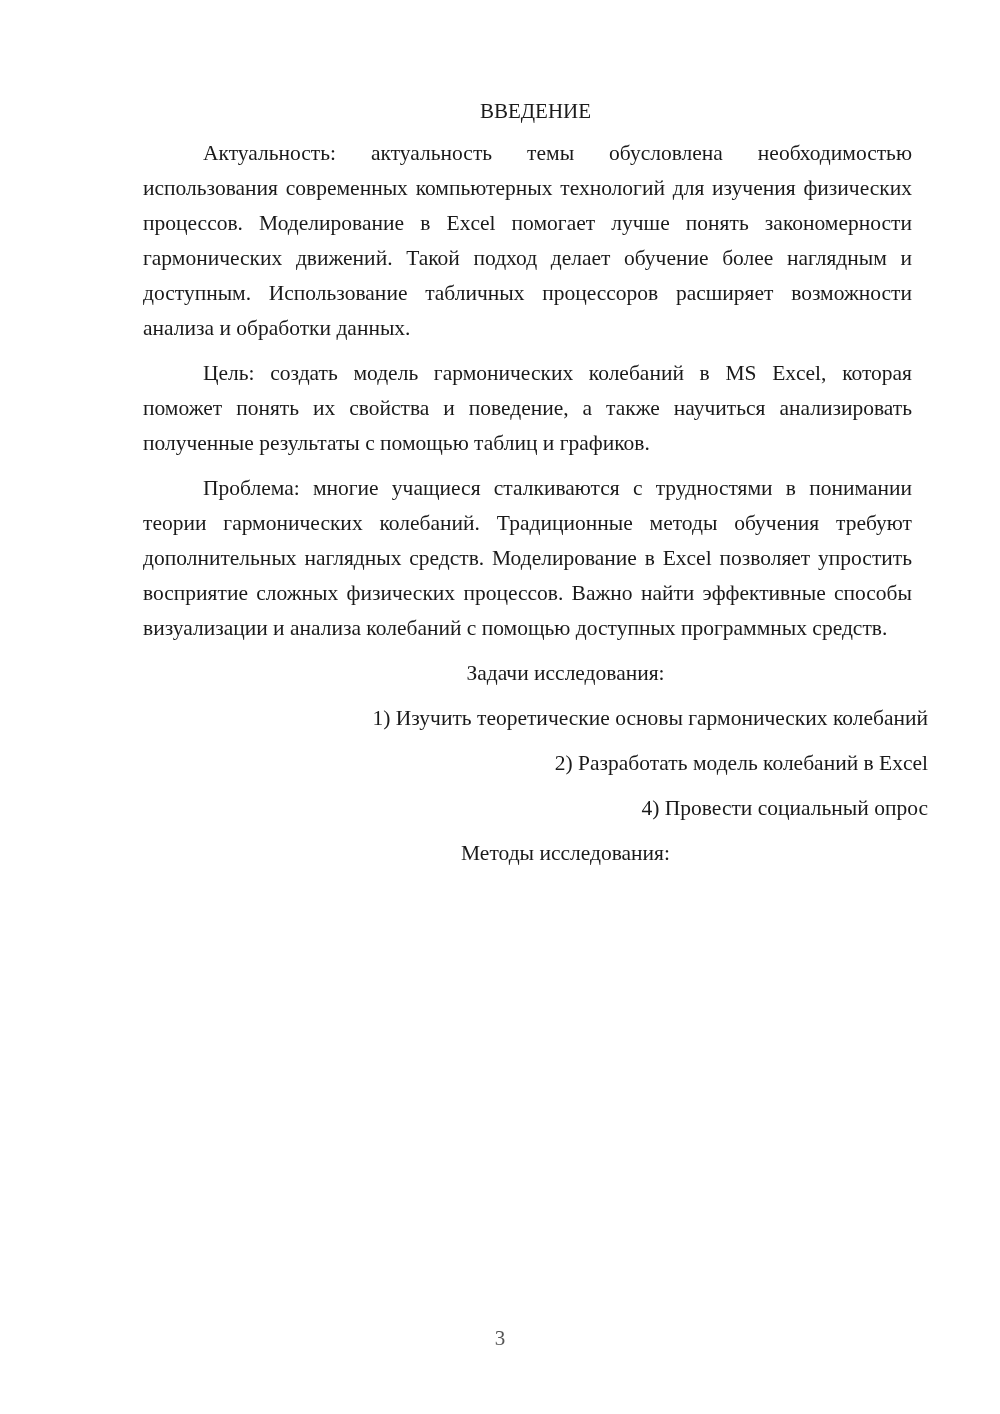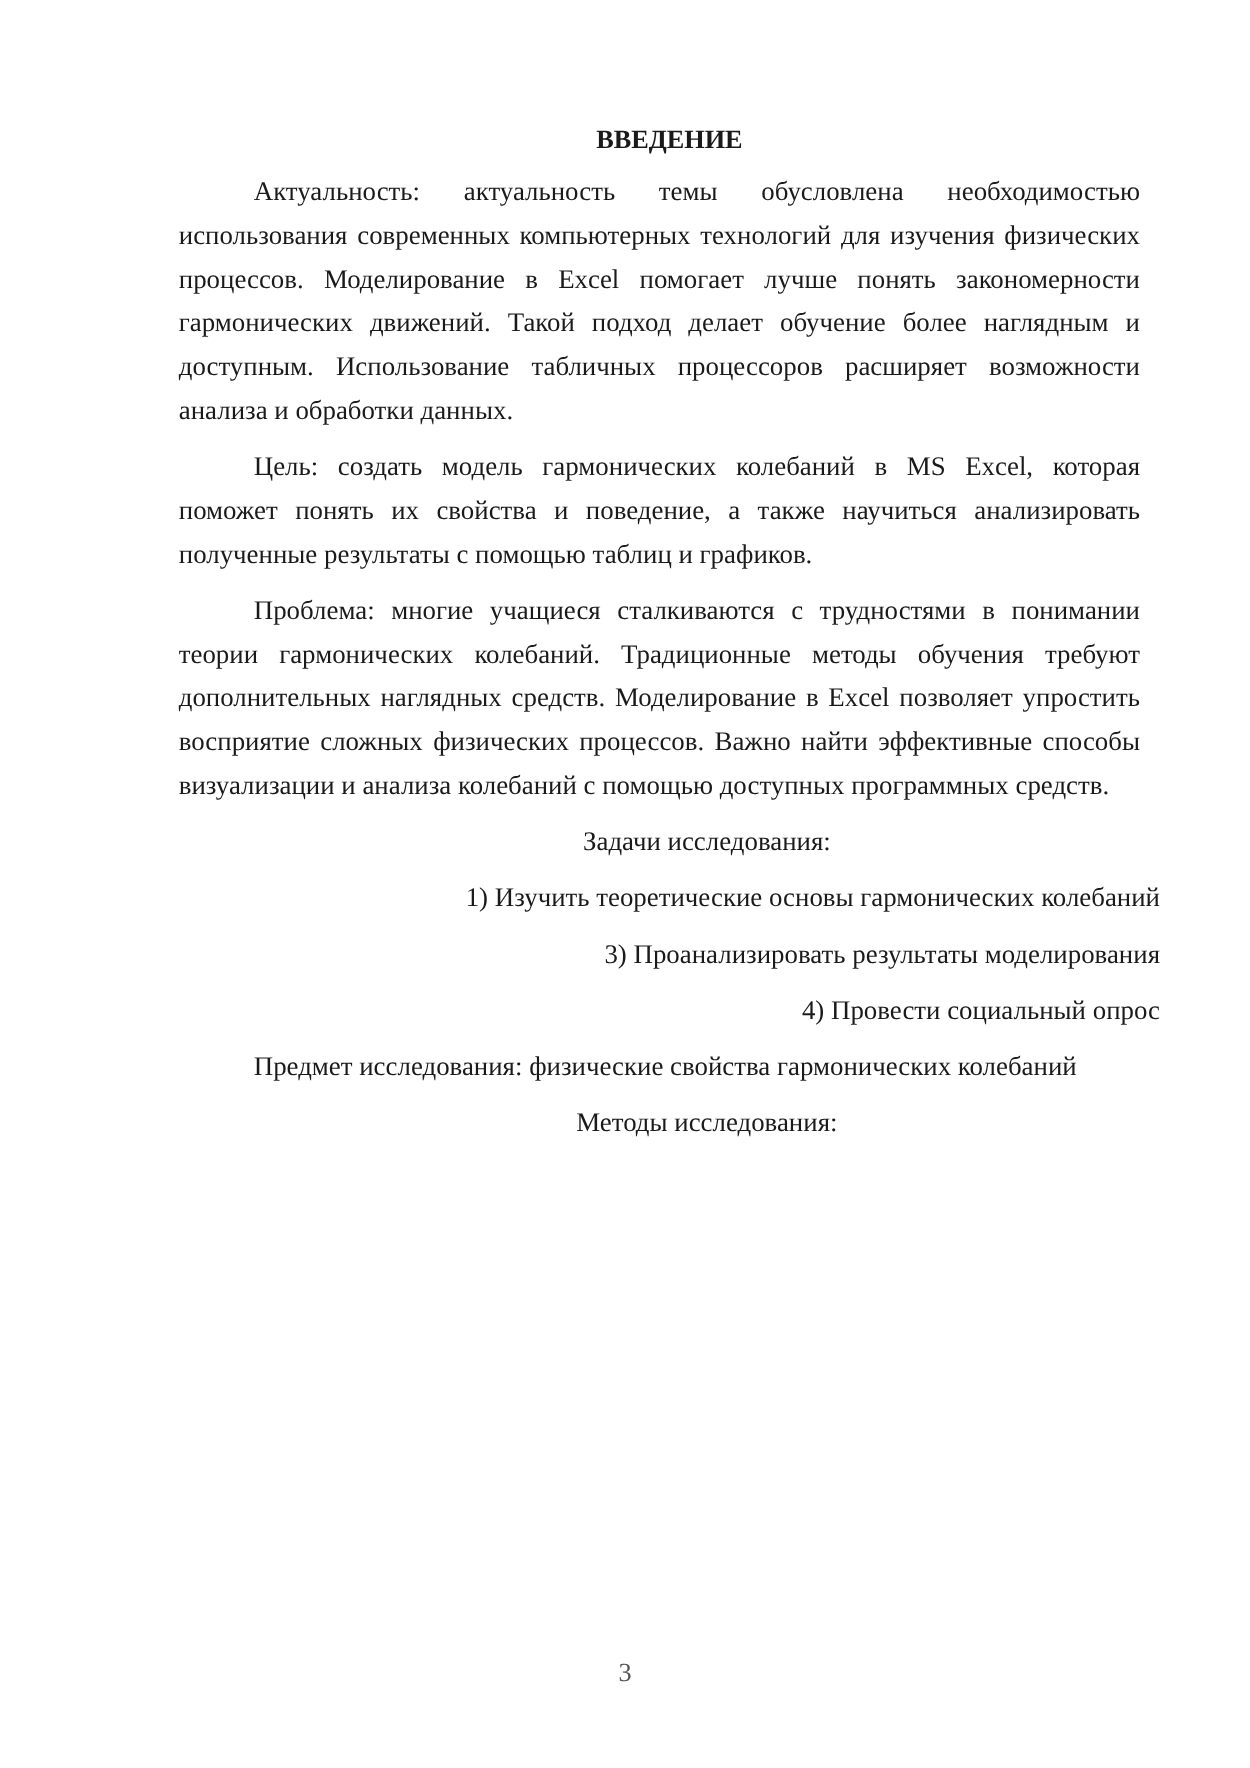--- a/index.html
+++ b/index.html
@@ -2,41 +2,40 @@
 <html><head>
   <meta charset="utf-8">
   <style>
     html, body { margin: 0; padding: 0; background: #ffffff; }
     body { width: 1000px; height: 1414px; position: relative; overflow: hidden; }
     .page {
       position: absolute; left: 143px; top: 96px; width: 785px;
       font-family: "Liberation Serif", serif; font-size: 21.5px; color: #1a1a1a;
       line-height: 35px;
     }
-    .title { text-align: center; font-weight: bold; font-size: 21px; margin: 0 0 10px 0; line-height: 30px; }
+    .title { text-align: center; font-weight: normal; font-size: 21px; margin: 0 0 10px 0; line-height: 30px; }
     .para { text-align: justify; text-indent: 60px; margin: 0 16px 10px 0; }
     .indent-line { padding-left: 60px; margin: 0 0 10px 0; text-align: center; }
     .list { list-style: none; margin: 0; padding: 0; }
     .list li { padding-left: 32px; margin: 0 0 10px 0; text-align: right; }
     .pagenum {
       position: absolute; left: 0; width: 1000px; top: 1326px; text-align: center;
       font-family: "Liberation Serif", serif; font-size: 21px; color: #555555;
     }
   </style>
 </head>
 <body>
 
 <div class="page">
   <h1 class="title">ВВЕДЕНИЕ</h1>
   <p class="para">Актуальность: актуальность темы обусловлена необходимостью использования современных компьютерных технологий для изучения физических процессов. Моделирование в Excel помогает лучше понять закономерности гармонических движений. Такой подход делает обучение более наглядным и доступным. Использование табличных процессоров расширяет возможности анализа и обработки данных.</p>
   <p class="para">Цель: создать модель гармонических колебаний в MS Excel, которая поможет понять их свойства и поведение, а также научиться анализировать полученные результаты с помощью таблиц и графиков.</p>
   <p class="para">Проблема: многие учащиеся сталкиваются с трудностями в понимании теории гармонических колебаний. Традиционные методы обучения требуют дополнительных наглядных средств. Моделирование в Excel позволяет упростить восприятие сложных физических процессов. Важно найти эффективные способы визуализации и анализа колебаний с помощью доступных программных средств.</p>
   <p class="indent-line">Задачи исследования:</p>
   <ul class="list">
     <li>1) Изучить теоретические основы гармонических колебаний</li>
-    <li>3) Проанализировать результаты моделирования</li>
+    <li>2) Разработать модель колебаний в Excel</li>
     <li>4) Провести социальный опрос</li>
   </ul>
-  <p class="para">Предмет исследования: физические свойства гармонических колебаний</p>
   <p class="indent-line">Методы исследования:</p>
 </div>
 
 <div class="pagenum">3</div>
 
 </body></html>

